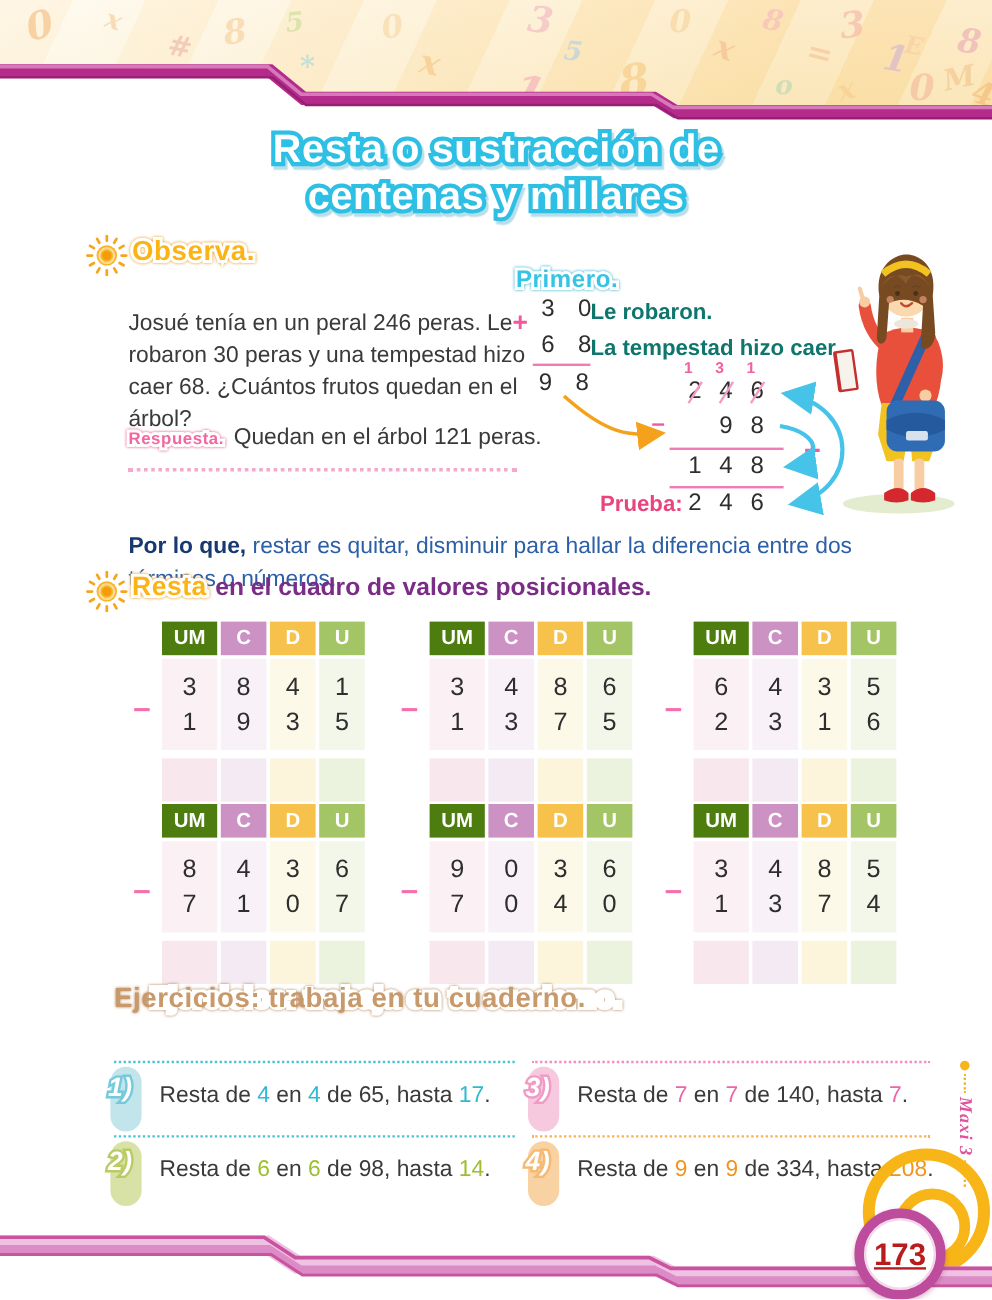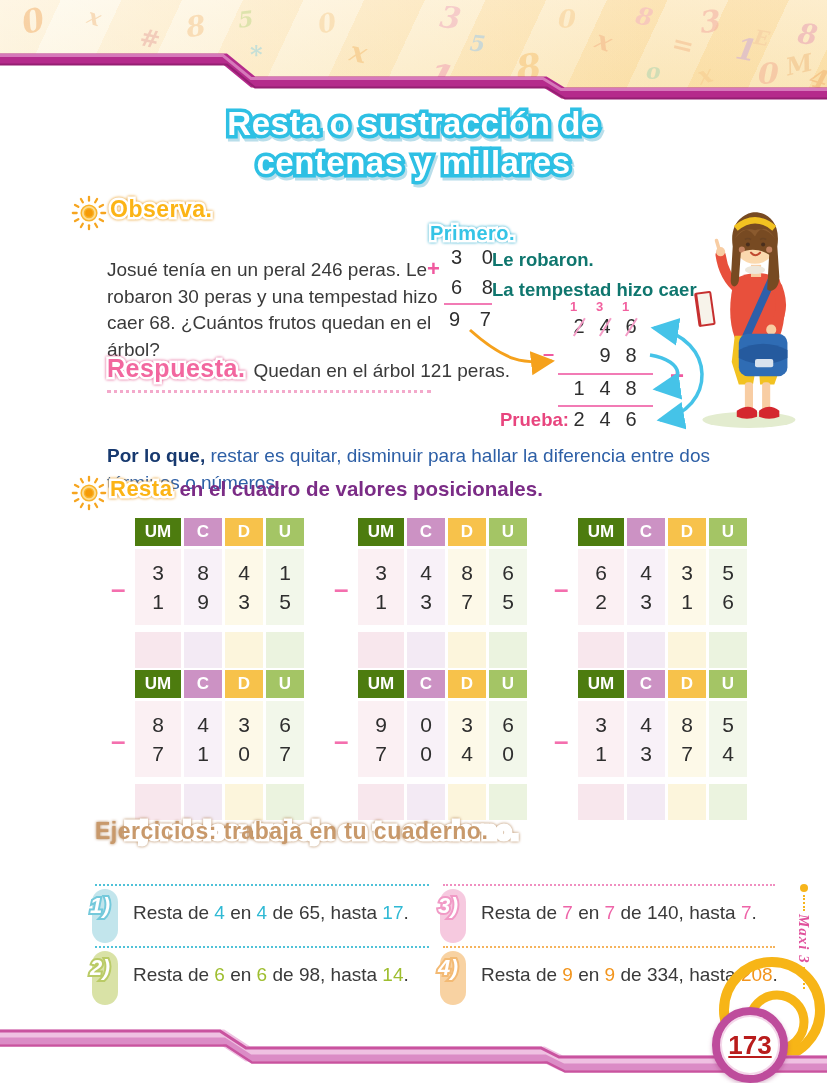--- a/index.html
+++ b/index.html
@@ -143,36 +143,36 @@
       <circle r="6.5" fill="none" stroke="#FDDC8F" stroke-width="2"></circle>
       <circle r="4" fill="#F59B07"></circle>
   </svg>
   <div class="hrow" style="left:110px;top:196px">
     <span class="bubble bub-gold" style="font-size:23px" data-text="Observa.">Observa.</span>
   </div>
 
   <p class="prob">Josué tenía en un peral 246 peras. Le robaron 30 peras y una tempestad hizo caer 68. ¿Cuántos frutos quedan en el árbol?</p>
 
   <div class="resp-row">
-    <span class="bubble bub-pink" style="font-size:25px" data-text="Respuesta.">Respuesta.</span>
+    <span class="bubble bub-pink" style="font-size:14px" data-text="Respuesta.">Respuesta.</span>
     <span style="font-size:19px">Quedan en el árbol 121 peras.</span>
   </div>
   <div class="dotline" style="left:107px;top:390px;width:324px"></div>
 
   <div class="hrow" style="left:430px;top:222px">
     <span class="bubble bub-cyan" style="font-size:20px" data-text="Primero.">Primero.</span>
   </div>
 
   <span class="psign" style="left:427px;top:256px;font-size:22px">+</span>
   <span class="mnum" style="left:451px;top:246px">3 0</span>
   <span class="mlabel" style="left:492px;top:249px">Le robaron.</span>
   <span class="mnum" style="left:451px;top:276px">6 8</span>
   <span class="mlabel" style="left:492px;top:279px">La tempestad hizo caer.</span>
   <div class="pinkline" style="left:444px;top:303px;width:48px"></div>
-  <span class="mnum" style="left:449px;top:308px">9 7</span>
+  <span class="mnum" style="left:449px;top:308px">9 8</span>
 
   <span class="carry" style="left:570px;top:299px">1</span>
   <span class="carry" style="left:596px;top:299px">3</span>
   <span class="carry" style="left:622px;top:299px">1</span>
   <div class="srow" style="left:566px;top:315px">
     <span class="sd slash">2</span>
     <span class="sd slash">4</span>
     <span class="sd slash">6</span>
   </div>
   <span class="psign" style="left:543px;top:342px;font-size:20px">–</span>

